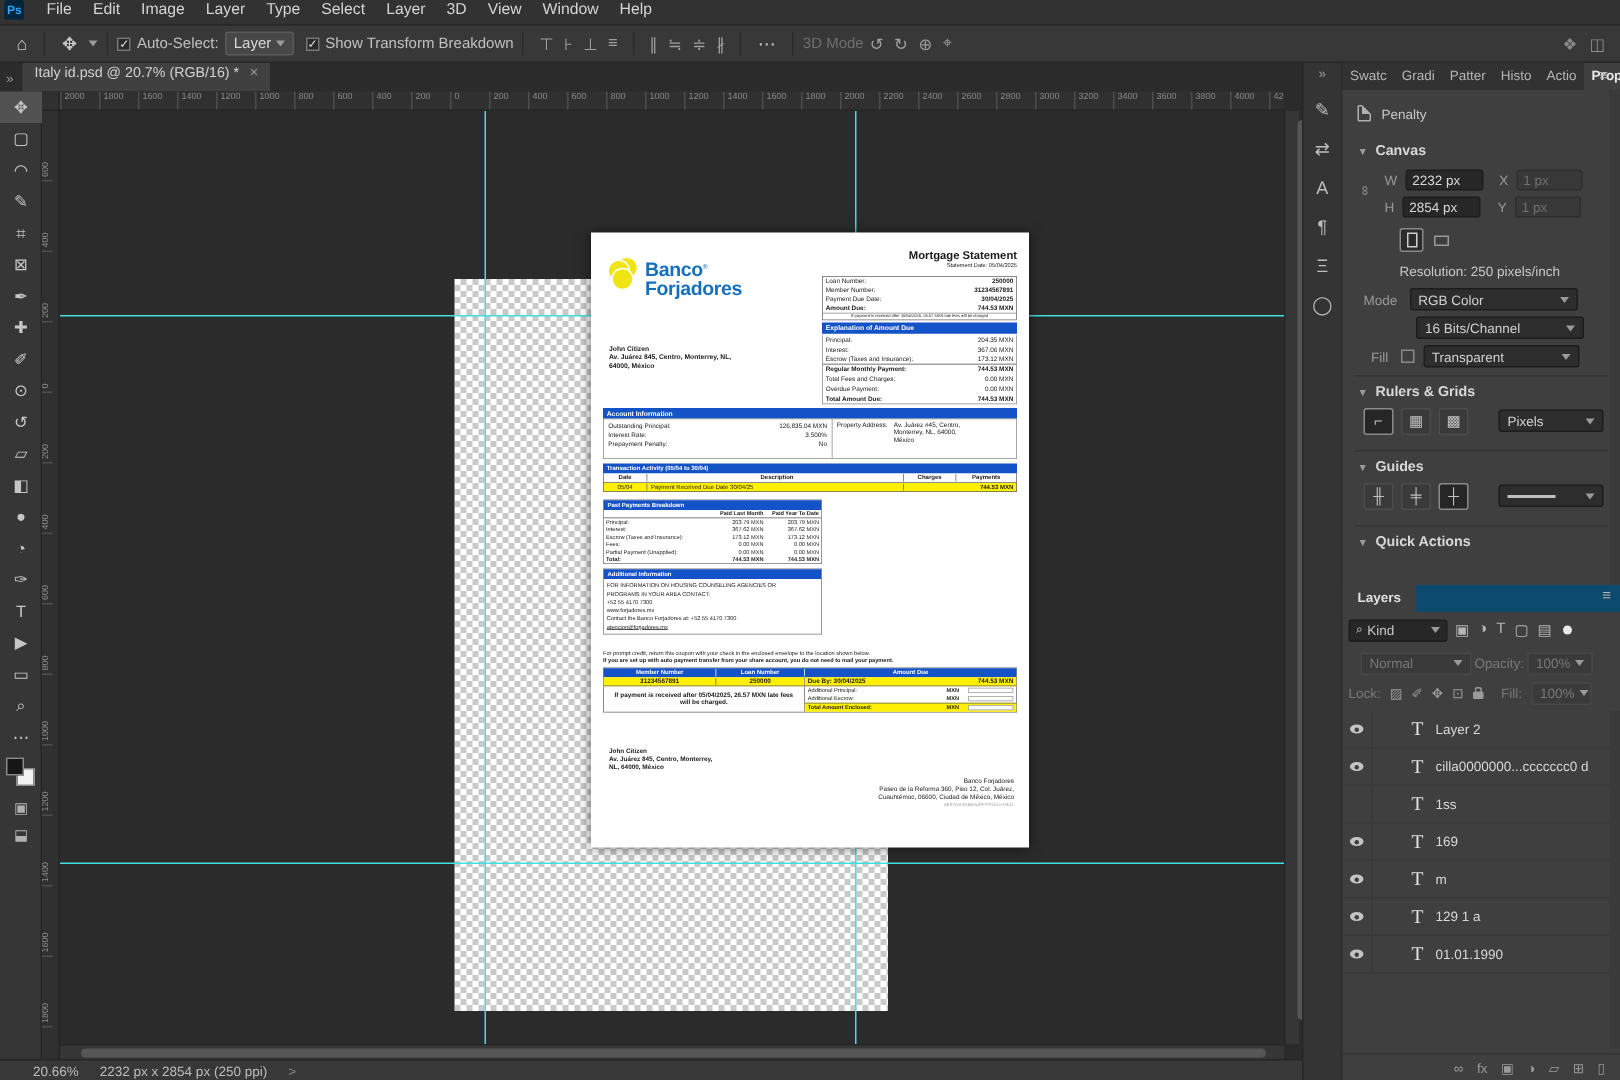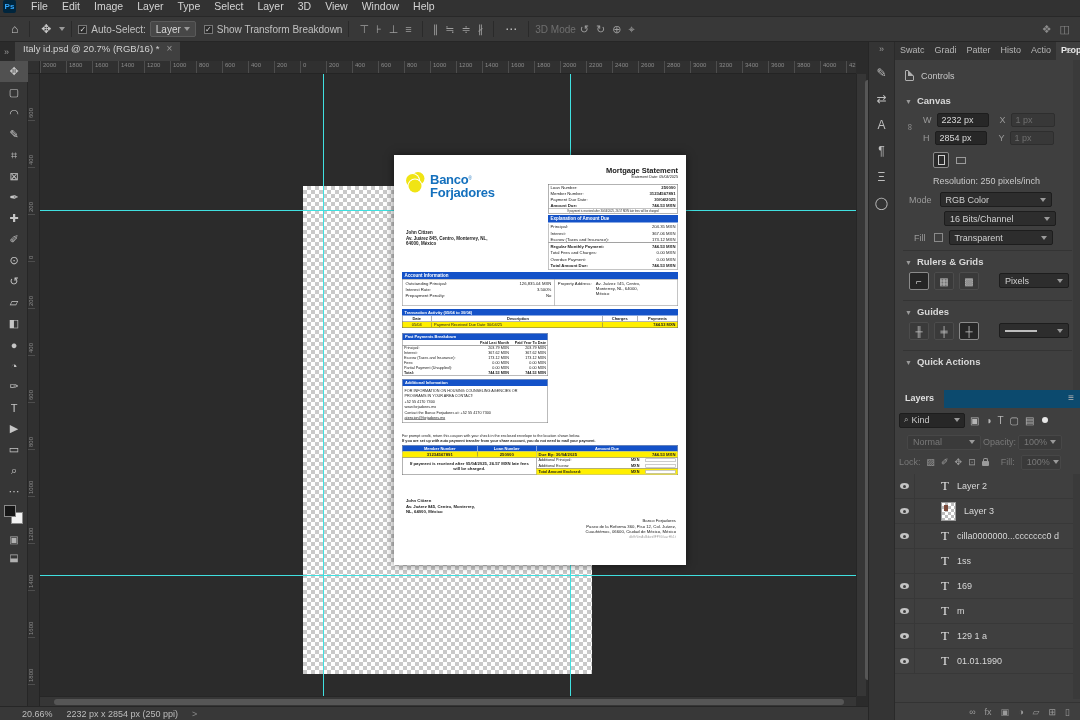--- a/index.html
+++ b/index.html
@@ -699,21 +699,21 @@
         <span class="ptab">Patter</span>
         <span class="ptab">Histo</span>
         <span class="ptab">Actio</span>
         <span class="ptab active">Properties</span>
       </div>
     <span class="pmenu" style="position:absolute;right:2px;top:1px">≡</span>
 
     <div id="props">
       <div class="prow" style="left:10px;top:10px">
         <span class="doc-ico"></span>
-        <span>Controls</span>
+        <span>Penalty</span>
       </div>
       <div class="sec-title" style="left:10px;top:35px">
         <span class="tchev">▼</span><span>Canvas</span>
       </div>
       <span class="chain" style="position:absolute;left:12px;top:62px">∞</span>
       <div class="prow" style="left:28px;top:53px;gap:5px">
         <span class="plabel">W</span>
         <span class="pinput" style="width:52px">2232 px</span>
         <span class="plabel" style="margin-left:6px">X</span>
         <span class="pinput off" style="width:44px">1 px</span>
@@ -862,31 +862,20 @@
               <span class="eyeball"></span>
             </span>
 
           <span class="thumb">
 
             <span class="tglyph">T</span>
 
           </span>
           <span class="lname">Layer 2</span>
         </div>
-          <div class="layer-row image">
-          <span class="eye">
-              <span class="eyeball"></span>
-            </span>
-
-          <span class="thumb">
-
-            <span class="img-thumb"></span>
-          </span>
-          <span class="lname">Layer 3</span>
-        </div>
           <div class="layer-row text">
           <span class="eye">
               <span class="eyeball"></span>
             </span>
 
           <span class="thumb">
 
             <span class="tglyph">T</span>
 
           </span>

